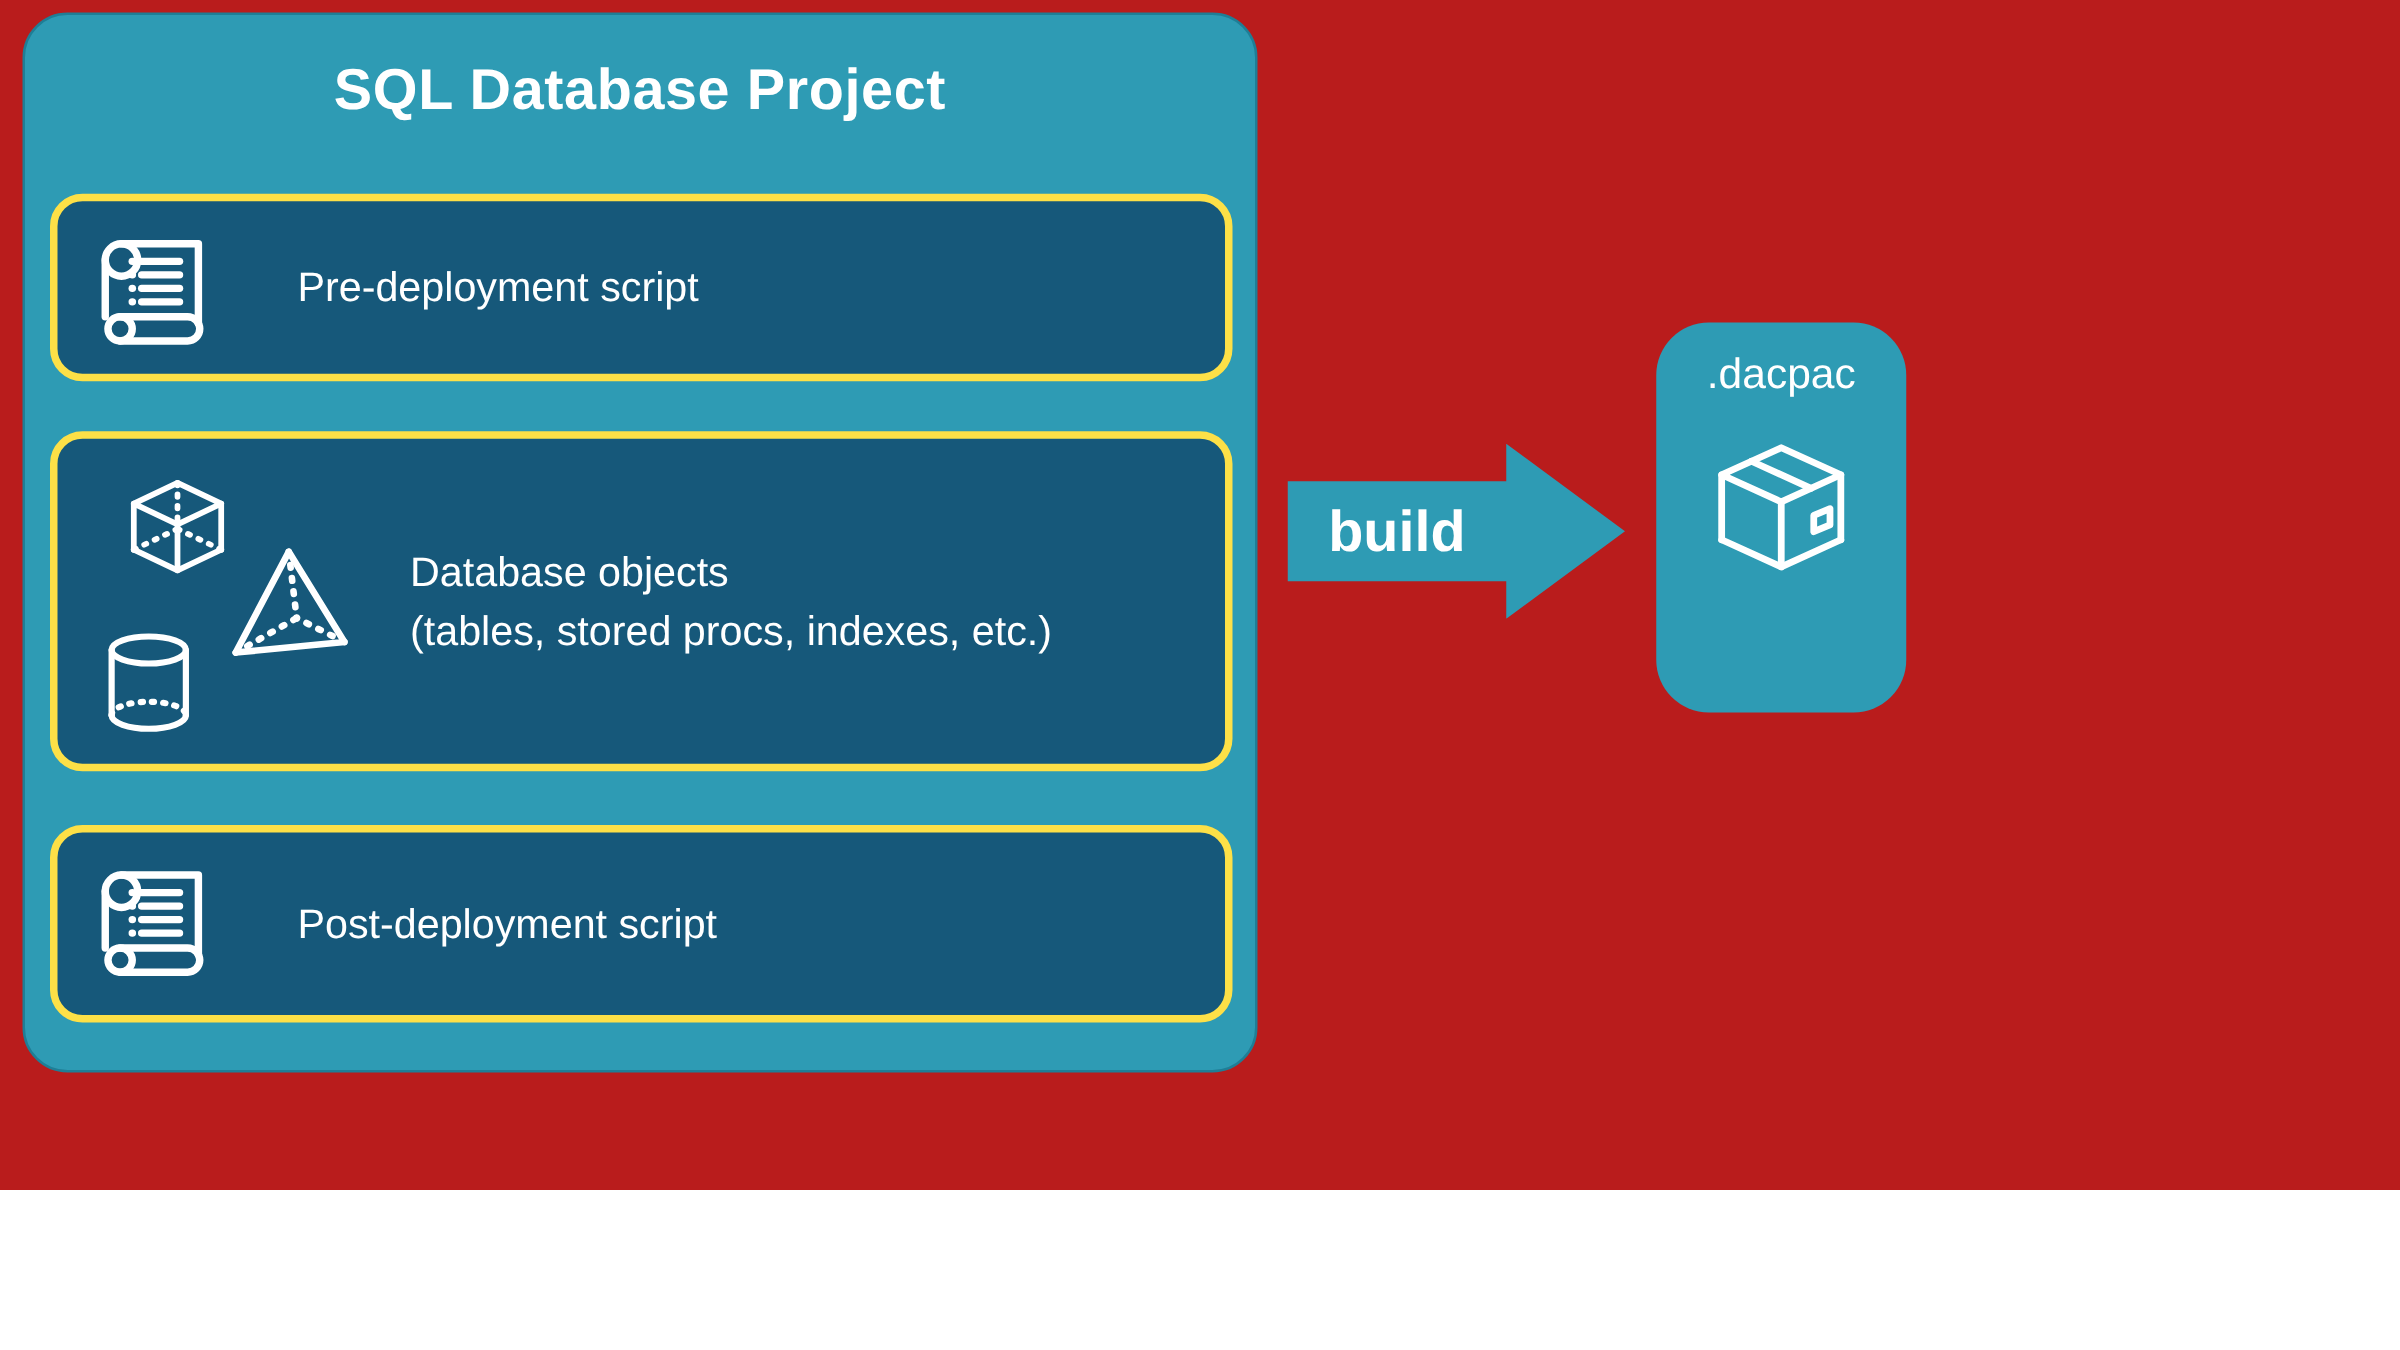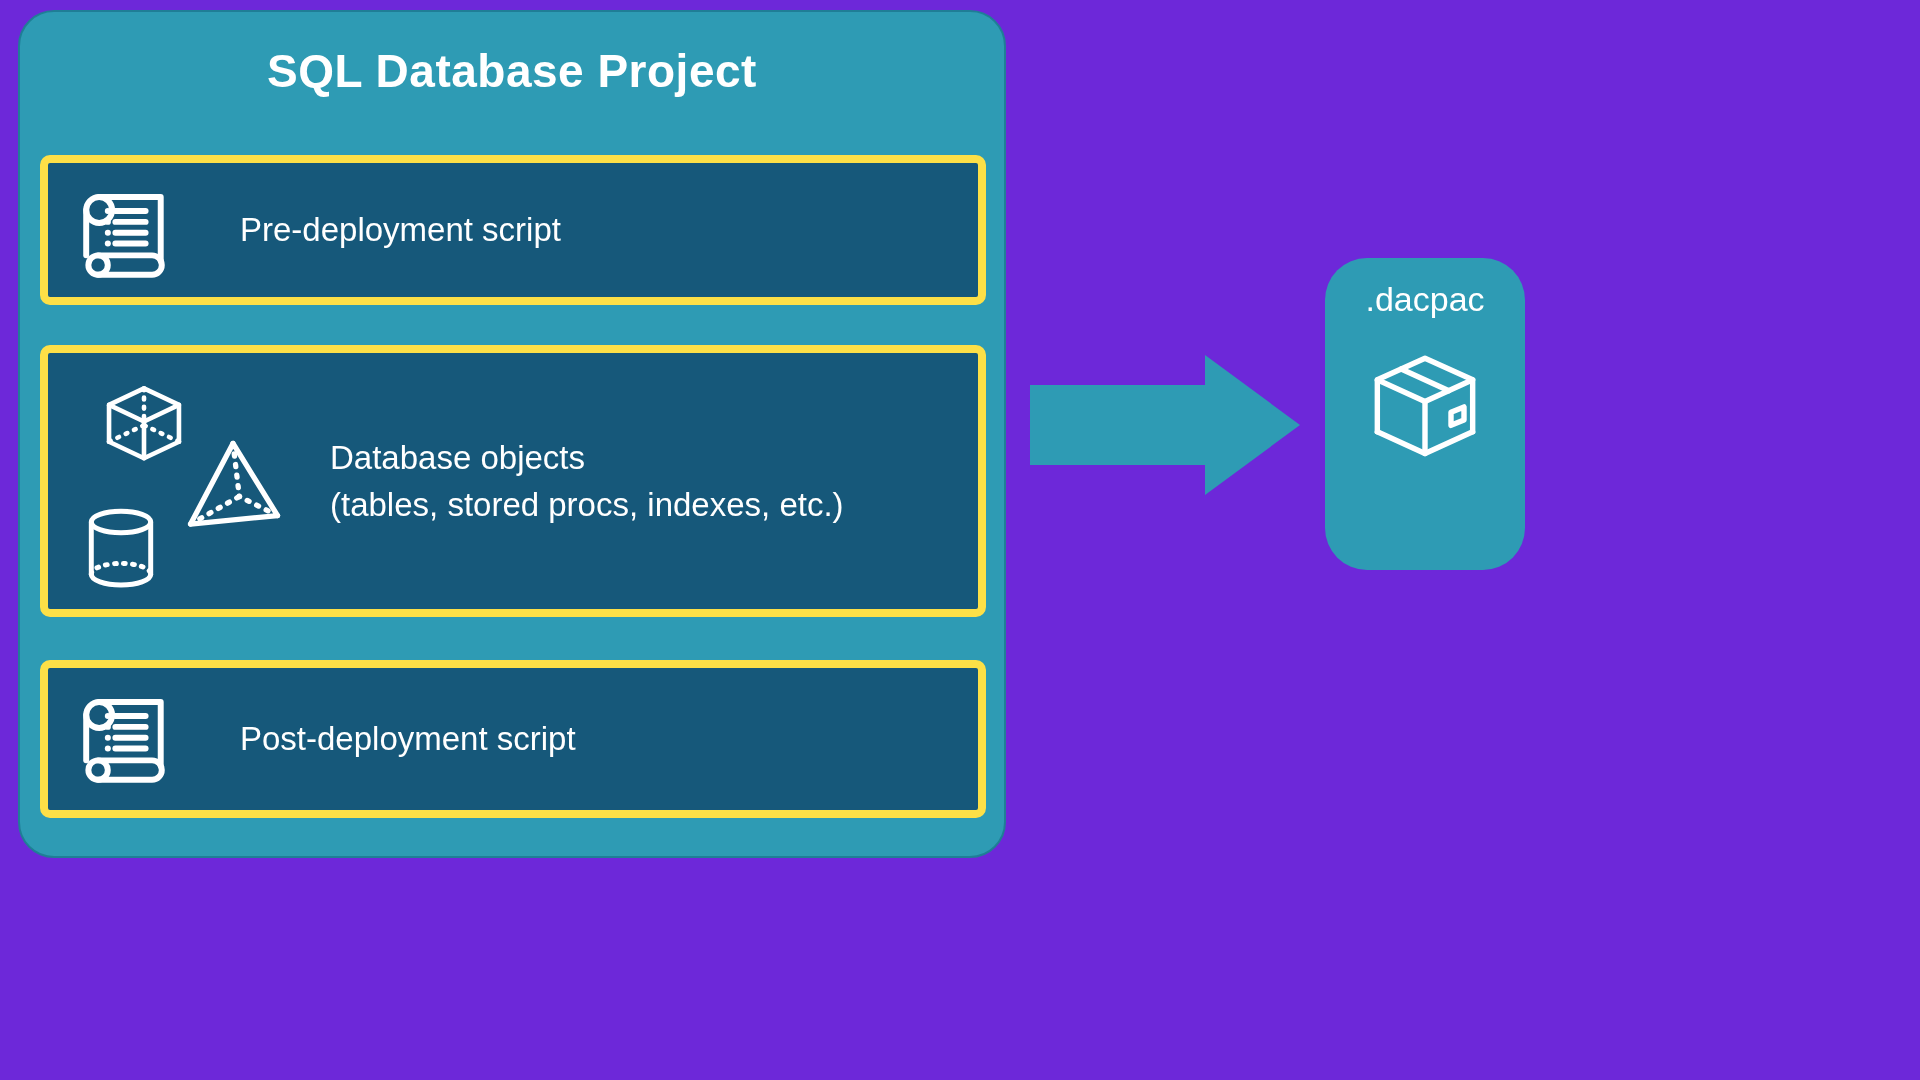--- a/index.html
+++ b/index.html
@@ -1,30 +1,30 @@
 <!DOCTYPE html>
 <html><head>
 <meta charset="utf-8">
 <style>
   html,body{margin:0;padding:0;background:#ffffff;}
   .canvas{
-    position:relative;width:1920px;height:1080px;background:#6d28d9;
+    position:relative;width:1920px;height:952px;background:#b91c1c;
     font-family:"Liberation Sans", sans-serif;overflow:hidden;
   }
   .outer-box{
     position:absolute;left:18px;top:10px;width:988px;height:848px;
     background:#2E9BB4;border:2px solid #1f7e96;border-radius:36px;box-sizing:border-box;
   }
   .title{
     position:absolute;left:0;top:32px;width:100%;text-align:center;
     color:#ffffff;font-size:46px;font-weight:600;letter-spacing:0.5px;
   }
   .panel{
     position:absolute;left:20px;width:946px;
-    background:#16587A;border:8px solid #fde047;border-radius:10px;box-sizing:border-box;
+    background:#16587A;border:6px solid #fde047;border-radius:26px;box-sizing:border-box;
   }
   .panel-pre{top:143px;height:150px;}
   .panel-objects{top:333px;height:272px;}
   .panel-post{top:648px;height:158px;}
   .panel-label{
     position:absolute;left:192px;top:50%;transform:translateY(-50%);
     color:#ffffff;font-size:33px;font-weight:400;
   }
   .panel-label.two-line{left:282px;line-height:47px;}
   .icon{position:absolute;}
@@ -126,20 +126,21 @@
         <path d="M42 56 H 70"></path>
           <path d="M35 56 h 0.1"></path>
       </svg>
       <div class="panel-label">Post-deployment script</div>
     </div>
   </div>
 
   <svg class="arrow-svg" viewBox="0 0 270 140">
     <polygon points="0,30 175,30 175,0 270,70 175,140 175,110 0,110" fill="#2E9BB4"></polygon>
   </svg>
+  <div class="arrow-label">build</div>
 
   <div class="dacpac-card">
     <div class="dacpac-label">.dacpac</div>
     <svg class="package-pos" viewBox="0 0 120 120" fill="none" stroke="#ffffff" stroke-width="5" stroke-linecap="round" stroke-linejoin="round">
       <path d="M60 14 L104 34 L60 54 L16 34 Z"></path>
       <path d="M16 34 V 82"></path>
         <path d="M104 34 V 82"></path>
         <path d="M60 54 V 102"></path>
       <path d="M16 82 L60 102 L104 82"></path>
       <path d="M38 24 L82 44"></path>

